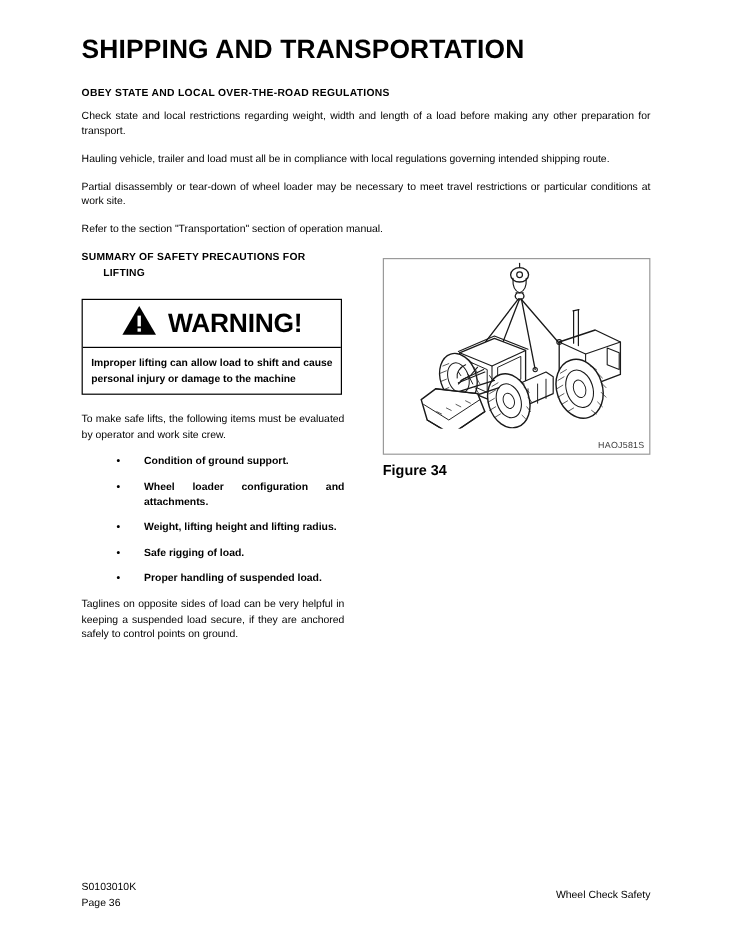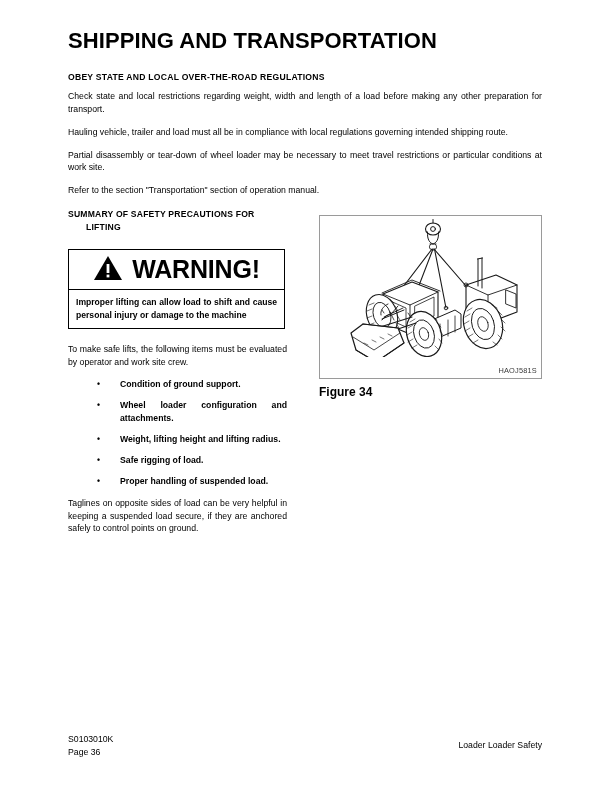--- a/index.html
+++ b/index.html
@@ -87,21 +87,21 @@
     height: 39px;
     display: flex;
     align-items: center;
     justify-content: center;
     gap: 9px;
   }
   .warn-triangle {
     display: block;
   }
   .warning-word {
-    font-size: 25px;
+    font-size: 22px;
     font-weight: bold;
     letter-spacing: -0.2px;
     line-height: 1;
   }
   .warning-body {
     padding: 6px 7px 7px 7px;
     font-size: 8.6px;
     font-weight: bold;
     line-height: 12.6px;
     text-align: justify;
@@ -316,16 +316,16 @@
       <span class="figure-code">HAOJ581S</span>
     </div>
     <div class="figure-caption">Figure 34</div>
   </div>
 
   <div class="footer">
     <div class="footer-left">
       <div>S0103010K</div>
       <div>Page 36</div>
     </div>
-    <div class="footer-right">Loader Loader Safety</div>
+    <div class="footer-right">Wheel Check Safety</div>
   </div>
 
 </div>
 
 </body></html>

